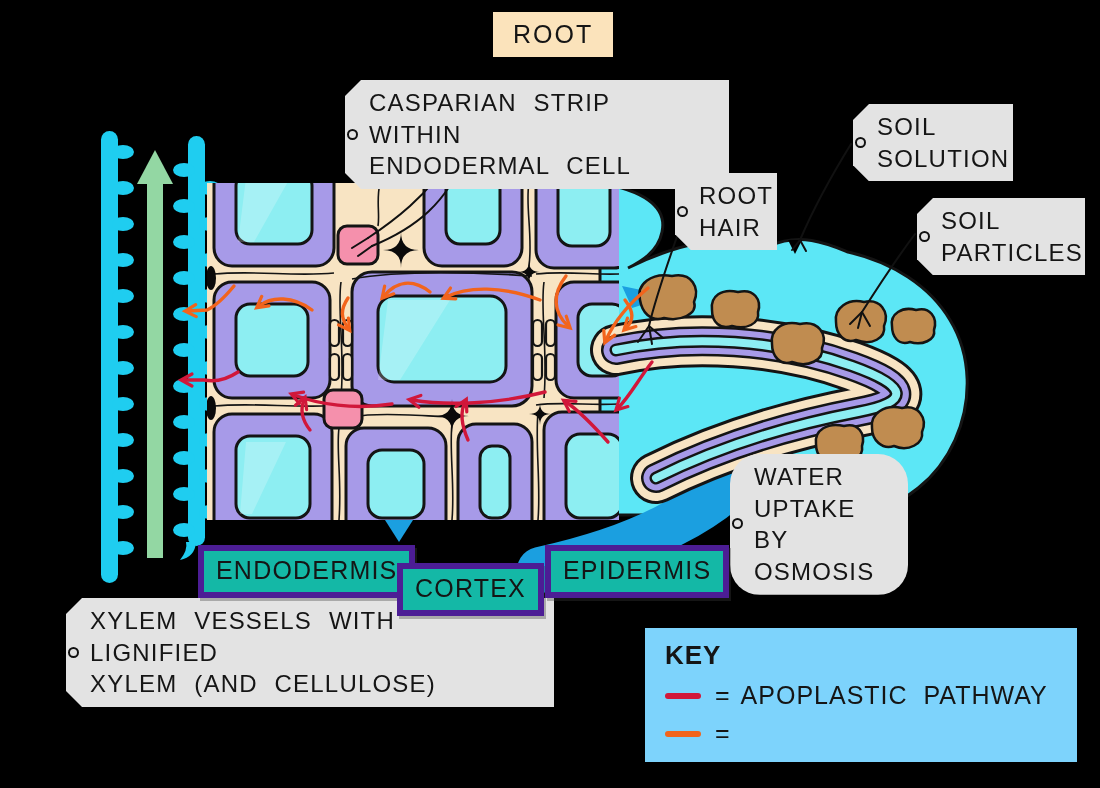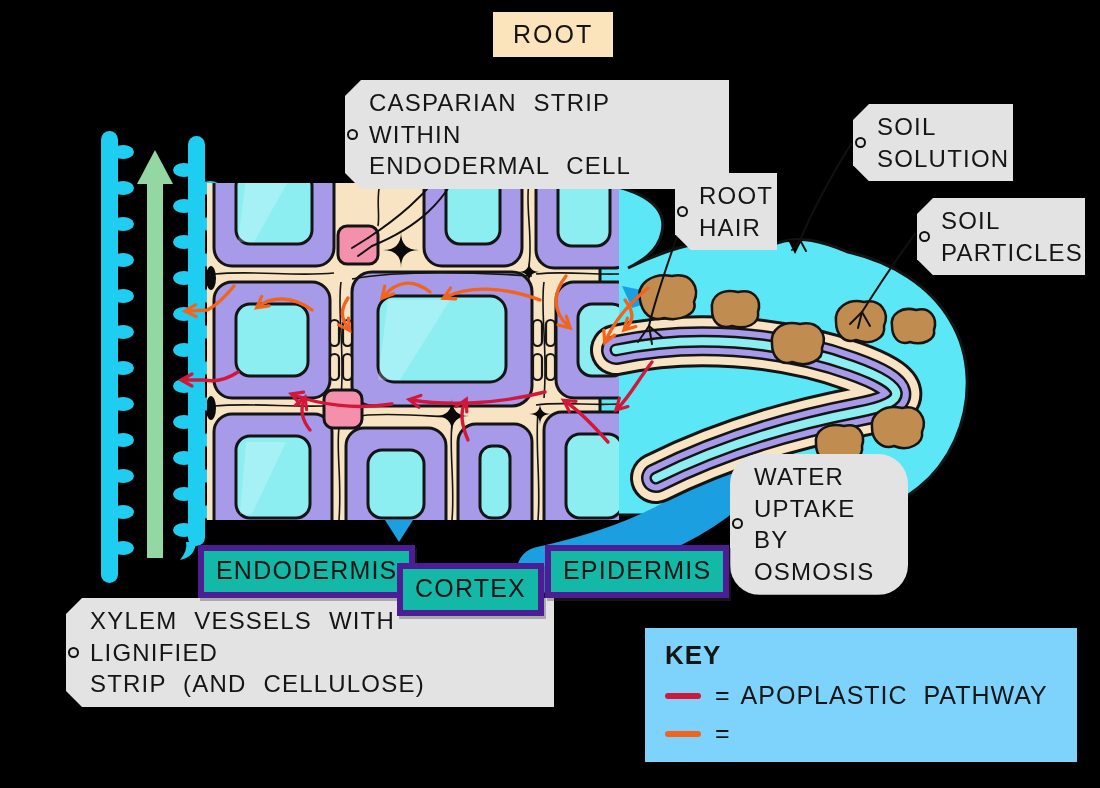--- a/index.html
+++ b/index.html
@@ -260,21 +260,21 @@
 <div class="lbl tag" style="left:730px;top:454px;width:140px;border-radius:30px;">
   <span class="ring"></span>
   <div>WATER</div>
   <div>UPTAKE BY</div>
   <div>OSMOSIS</div>
 </div>
 
 <div class="lbl tag" style="left:66px;top:598px;width:450px;">
   <span class="ring"></span>
   <div>XYLEM VESSELS WITH LIGNIFIED</div>
-  <div>STRIP (AND CELLULOSE)</div>
+  <div>XYLEM (AND CELLULOSE)</div>
 </div>
 
 <div class="lbl box" style="left:198px;top:545px;">
   <span>ENDODERMIS</span>
 </div>
 <div class="lbl box" style="left:397px;top:563px;">
   <span>CORTEX</span>
 </div>
 <div class="lbl box" style="left:545px;top:545px;">
   <span>EPIDERMIS</span>

